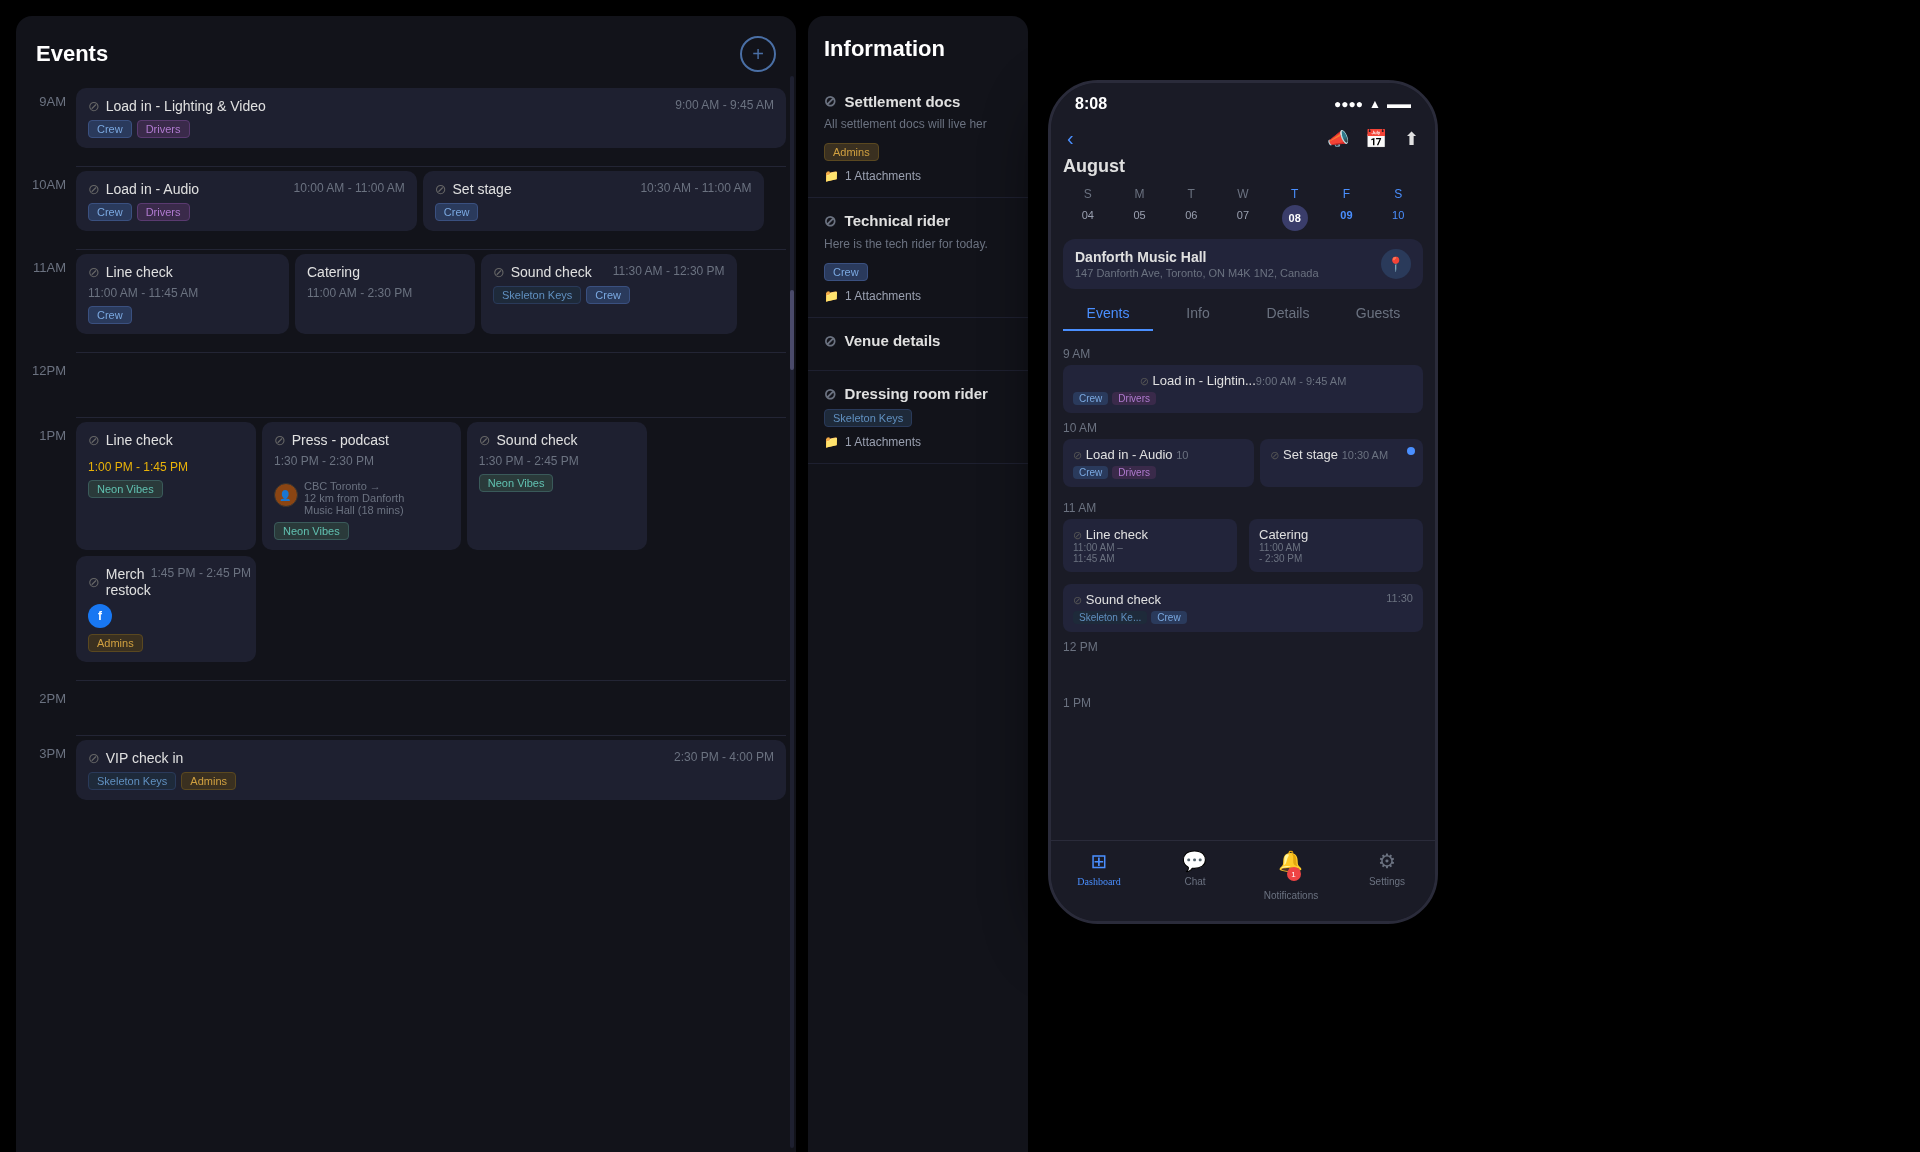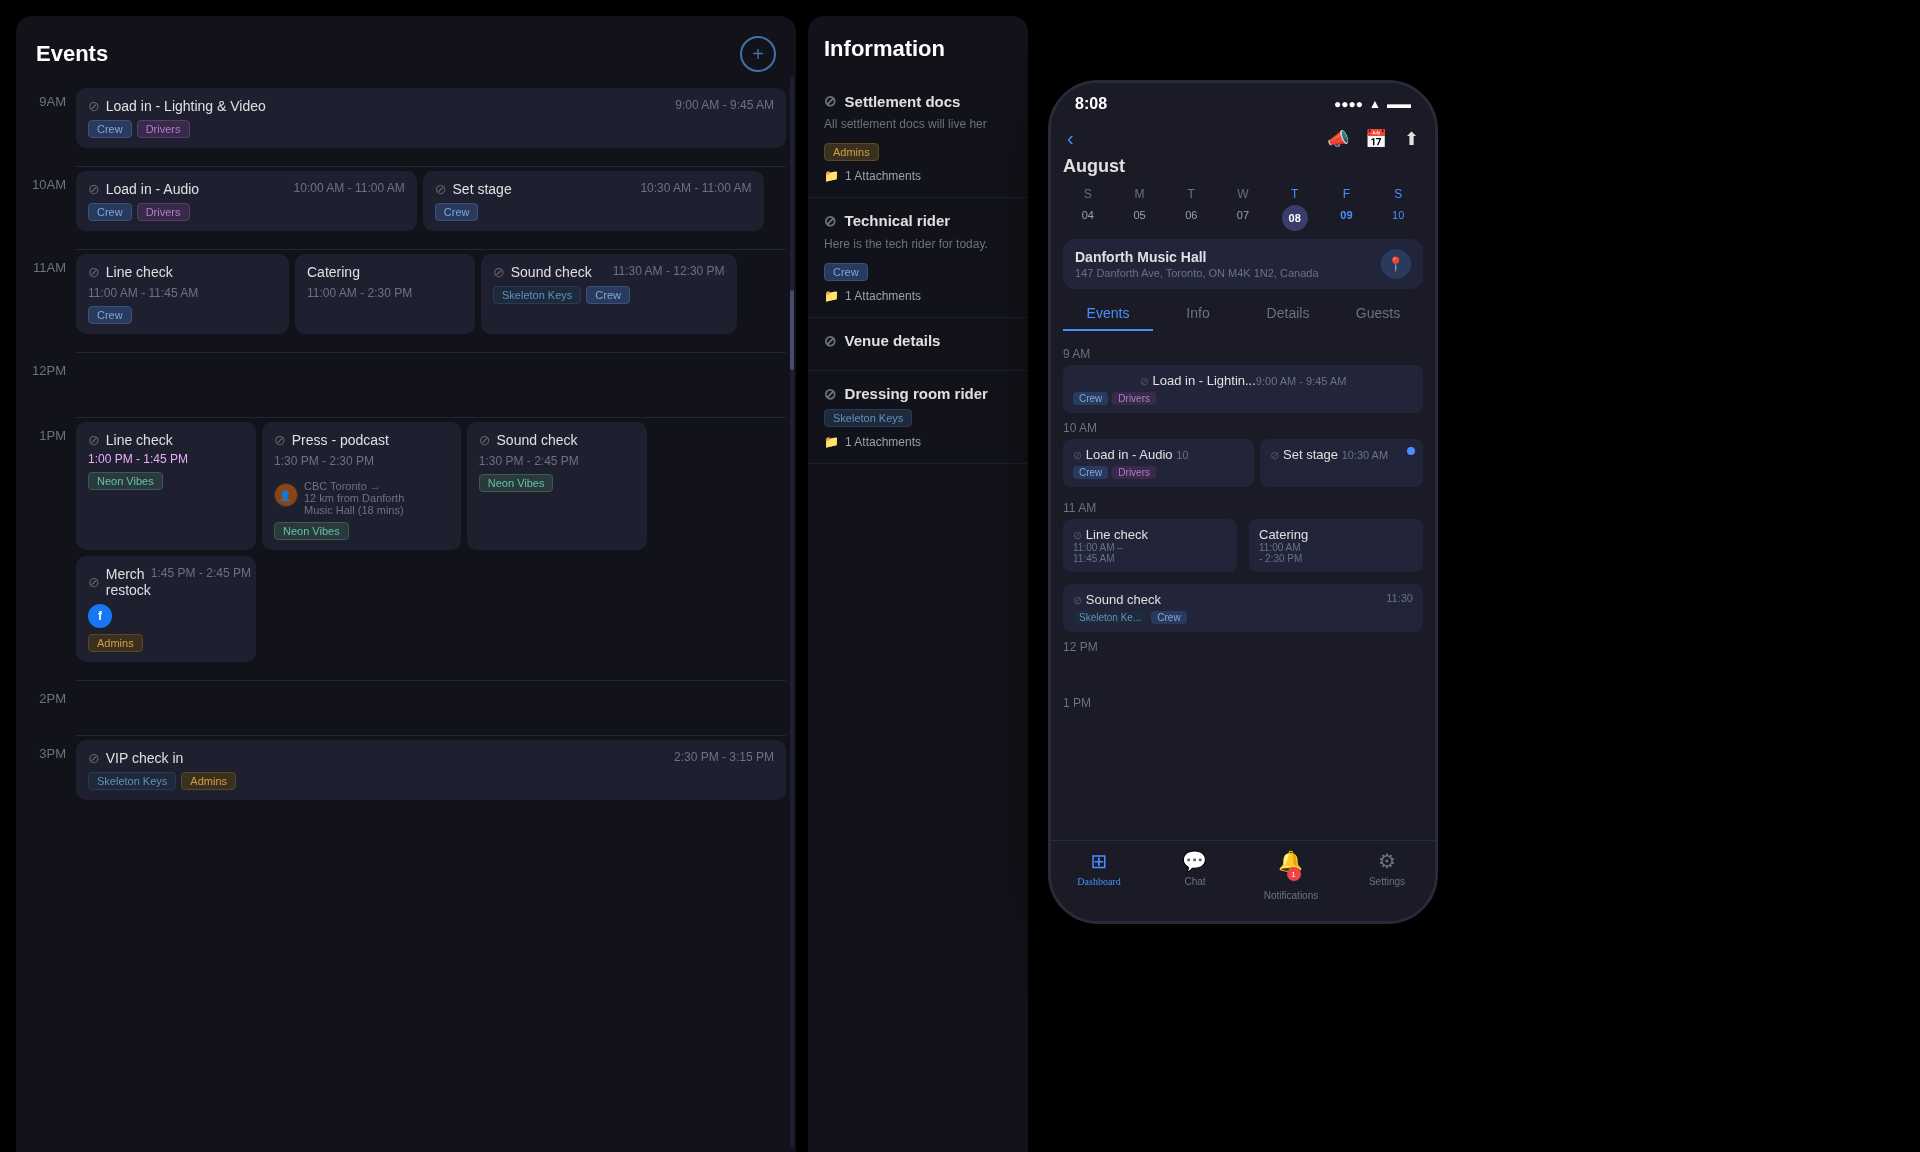--- a/index.html
+++ b/index.html
@@ -637,21 +637,21 @@
 
     <div class="time-section">
       <div class="time-row">
         <span class="time-label">1PM</span>
         <div class="time-events">
           <div class="event-card" style="max-width:22%;">
             <div class="event-name">
               <span class="icon-camera">⊘</span>
               Line check
             </div>
-            <div style="color:#f0abfc;font-size:12px;margin-top:4px;">1:00 PM - 1:45 PM</div>
+            <div style="color:#eab308;font-size:12px;margin-top:12px;">1:00 PM - 1:45 PM</div>
             <div class="tag-row">
               <span class="tag tag-neon">Neon Vibes</span>
             </div>
           </div>
           <div class="event-card" style="max-width:28%;">
             <div class="event-title-row">
               <span class="event-name">
                 <span class="icon-camera">⊘</span>
                 Press - podcast
               </span>
@@ -713,21 +713,21 @@
     <div class="time-section">
       <div class="time-row">
         <span class="time-label">3PM</span>
         <div class="time-events">
           <div class="event-card">
             <div class="event-title-row">
               <span class="event-name">
                 <span class="icon-camera">⊘</span>
                 VIP check in
               </span>
-              <span class="event-time">2:30 PM - 3:15 PM</span>
+              <span class="event-time">2:30 PM - 4:00 PM</span>
             </div>
             <div class="tag-row">
               <span class="tag tag-skeleton">Skeleton Keys</span>
               <span class="tag tag-admins">Admins</span>
             </div>
           </div>
         </div>
       </div>
     </div>
 

